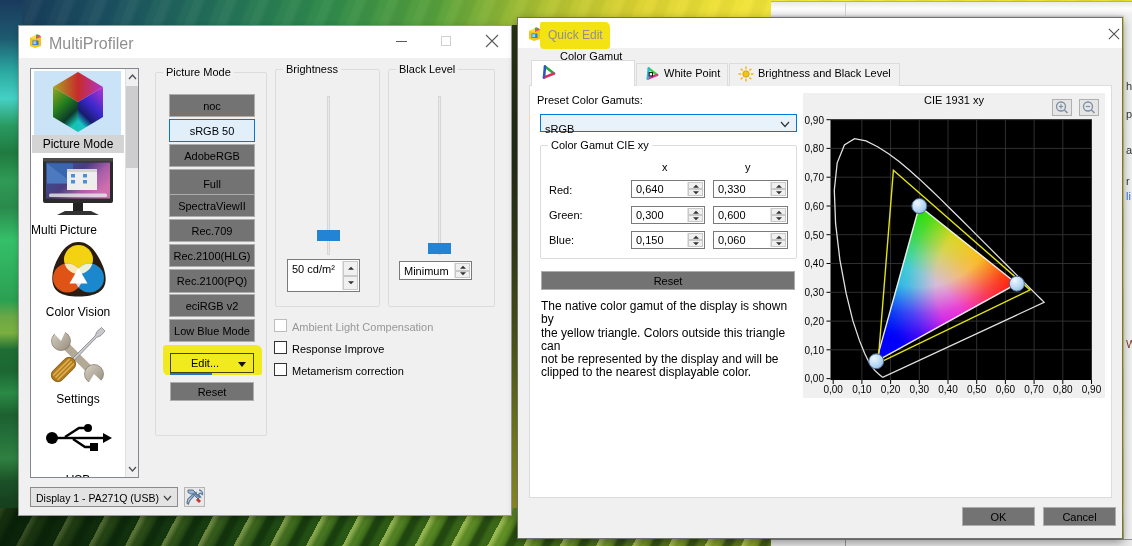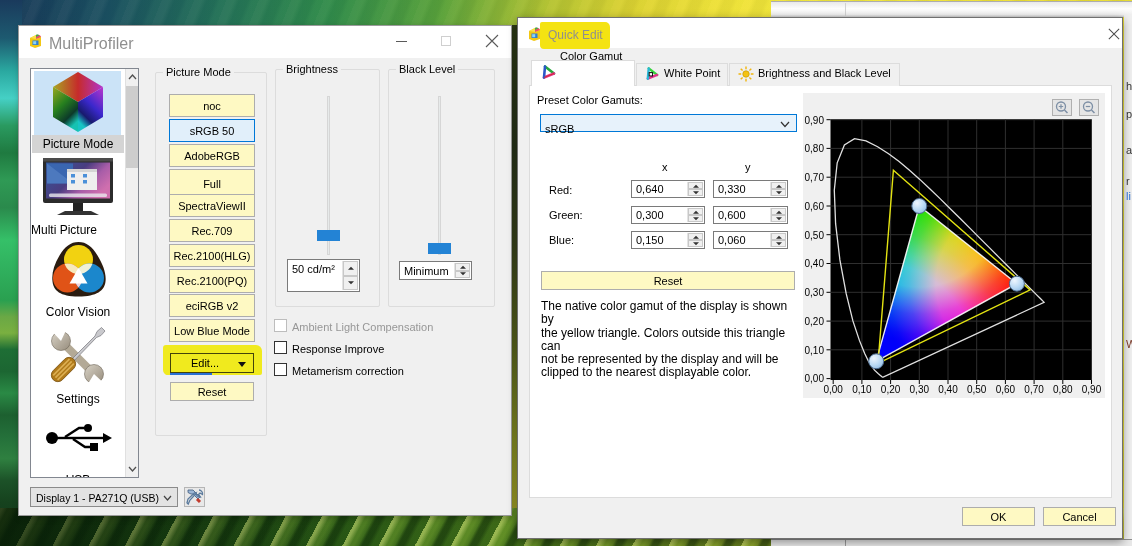--- a/index.html
+++ b/index.html
@@ -30,21 +30,21 @@
 #bgwin-bottom { left:771px; top:539px; width:361px; height:7px; background:#e9e9e9; border-top:1px solid #8f8f8f;}
 #bgwin-bottom i { position:absolute; left:74px; top:0; width:1px; height:7px; background:#9a9a9a; }
 .frag { position:absolute; font-size:11px; color:#333; }
 
 #mainwin { left:18px; top:25px; width:494px; height:491px; background:#f0f0f0; border:1px solid #9b9b9b; box-shadow:1px 2px 6px rgba(0,0,0,.25); }
 #mainwin .titlebar { position:absolute; left:0; top:0; width:100%; height:32px; background:#fff; }
 .mp-title { position:absolute; left:30px; top:9px; font-size:16px; color:#8f8f8f; }
 
 .groupbox { position:absolute; border:1px solid #dcdcdc; border-radius:2px; }
 .grouplabel { position:absolute; top:-7px; left:7px; background:#f0f0f0; padding:0 3px; font-size:11px; color:#000; }
-.btn { position:absolute; background:#fef9c3; border:1px solid #adadad; font-size:11px; color:#000; text-align:center; }
+.btn { position:absolute; background:#737373; border:1px solid #adadad; font-size:11px; color:#000; text-align:center; }
 .btn span { position:absolute; left:0; right:0; top:50%; transform:translateY(-53%); }
 .edit { position:absolute; background:#fff; border:1px solid #7a7a7a; font-size:11px; color:#000; }
 .checkbox { position:absolute; width:13px; height:13px; background:#fff; border:1px solid #333; }
 .cblabel { position:absolute; font-size:11px; color:#000; }
 .spin { position:absolute; right:1px; top:1px; bottom:1px; width:16px; border-left:1px solid #e3e3e3; }
 .spin .up,.spin .dn { position:absolute; left:0; width:100%; height:50%; background:#f0f0f0; border:1px solid #c8c8c8; }
 .spin .up { top:0; } .spin .dn { bottom:0; }
 .spin i { position:absolute; left:50%; top:50%; width:0; height:0; border-style:solid; }
 .spin .up i { transform:translate(-50%,-45%); border-width:0 3px 3.5px 3px; border-color:transparent transparent #333 transparent; }
 .spin .dn i { transform:translate(-50%,-55%); border-width:3.5px 3px 0 3px; border-color:#333 transparent transparent transparent; }
@@ -375,20 +375,23 @@
   </svg>
   <div class="abs" style="left:240px;top:49px;font-size:11px">Brightness and Black Level</div>
 
   <div class="abs" style="left:19px;top:76px;font-size:11px">Preset Color Gamuts:</div>
   <div class="abs" style="left:22px;top:96px;width:257px;height:18px;background:#e7f2fb;border:1px solid #0078d7">
     <span style="position:absolute;left:4px;top:8px;font-size:11px">sRGB</span>
     <svg class="abs" style="right:6px;top:6px" width="10" height="7" viewBox="0 0 10 7">
         <path d="M1 1 L5 5.5 L9 1" stroke="#333" stroke-width="1.2" fill="none"></path>
       </svg>
   </div>
+  <div class="groupbox" style="left:22px;top:127px;width:257px;height:114px;background:#fff">
+    <div class="grouplabel" style="background:#fff">Color Gamut CIE xy</div>
+  </div>
   <div class="abs" style="left:144px;top:143px;font-size:11px">x</div>
   <div class="abs" style="left:227px;top:143px;font-size:11px">y</div>
   <div class="abs" style="left:31px;top:166px;font-size:11px">Red:</div>
   <div class="edit" style="left:113px;top:162px;width:74px;height:18px">
       <span style="position:absolute;left:4px;top:2px">0,640</span>
       <div class="spin">
         <div class="up">
           <i></i>
         </div>
         <div class="dn">
@@ -452,20 +455,21 @@
           <i></i>
         </div>
       </div>
     </div>
   <div class="btn" style="left:23px;top:253px;width:254px;height:19px">
       <span>Reset</span>
     </div>
   <div class="abs" style="left:23px;top:282px;width:260px;font-size:12px;line-height:13.3px;color:#000">The native color gamut of the display is shown by<br>the yellow triangle. Colors outside this triangle can<br>not be represented by the display and will be<br>clipped to the nearest displayable color.</div>
 
   <div class="abs" style="left:285px;top:75px;width:302px;height:305px;background:#f0f0f0">
+    <div class="abs" style="left:0;top:1px;width:100%;text-align:center;font-size:11px">CIE 1931 xy</div>
     <div class="abs" style="left:249px;top:6px;width:20px;height:17px;background:#e5e5e5;border:1px solid #b0b0b0">
       <svg width="18" height="15" viewBox="0 0 18 15">
           <circle cx="8" cy="6.5" r="4.5" fill="none" stroke="#7d8fa5" stroke-width="1.3"></circle>
           <path d="M11.5 10 L14.5 13" stroke="#7d8fa5" stroke-width="1.5"></path>
           <path d="M5.8 6.5 L10.2 6.5 M8 4.3 L8 8.7" stroke="#7d8fa5" stroke-width="1.2"></path>
         </svg>
     </div>
     <div class="abs" style="left:276px;top:6px;width:20px;height:17px;background:#e5e5e5;border:1px solid #b0b0b0">
       <svg width="18" height="15" viewBox="0 0 18 15">
           <circle cx="8" cy="6.5" r="4.5" fill="none" stroke="#7d8fa5" stroke-width="1.3"></circle>

